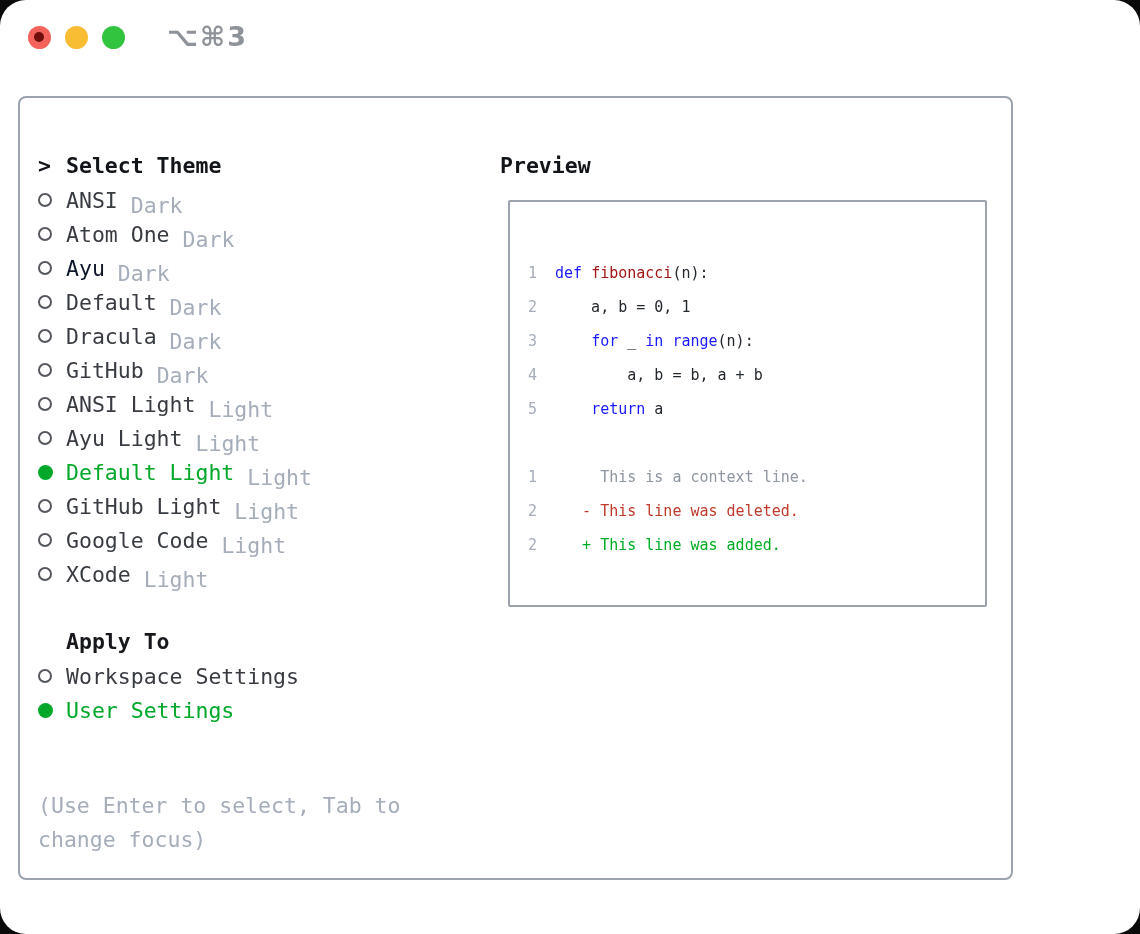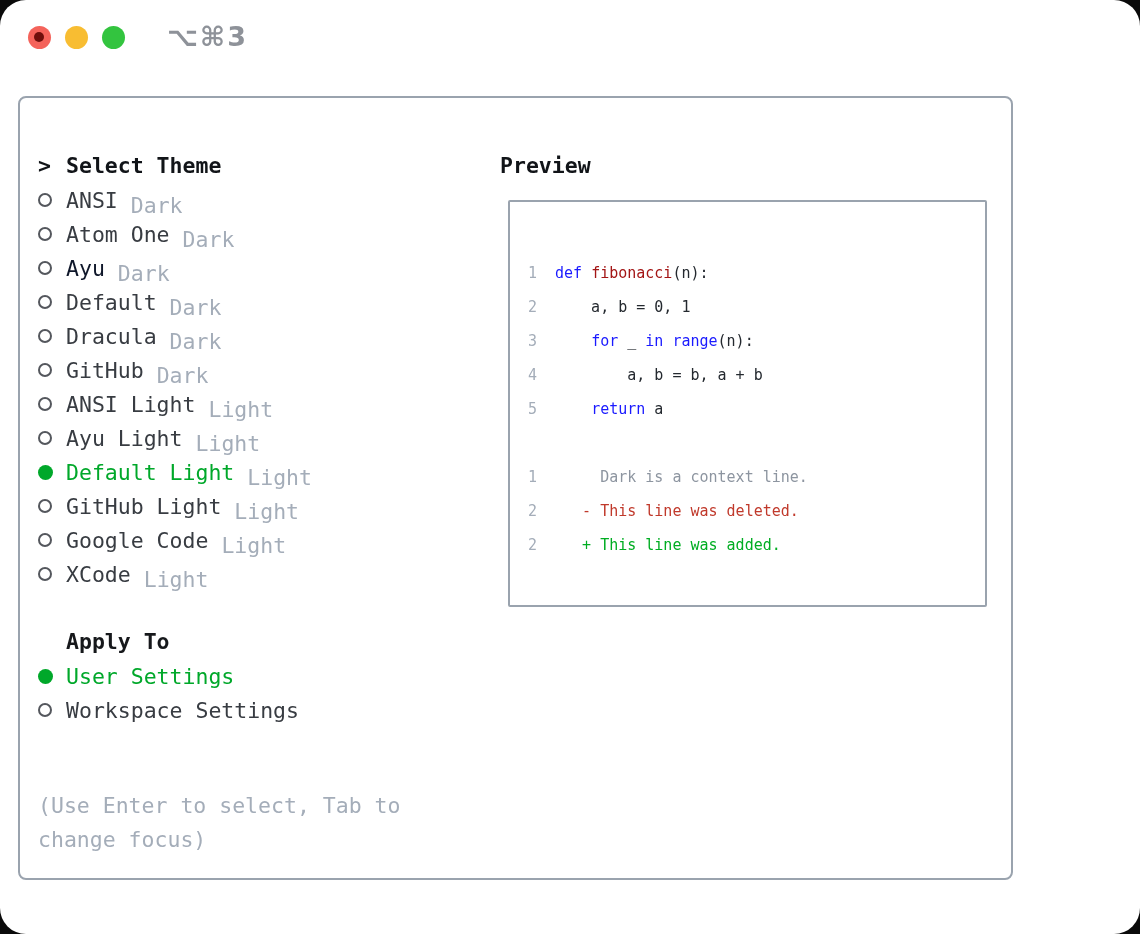--- a/index.html
+++ b/index.html
@@ -148,46 +148,46 @@
             <span class="name" style="color: rgb(56, 60, 66);">XCode</span>
             <span class="variant" style="color: rgb(164, 173, 185);">Light</span>
           </div>
         </div>
 
       <div class="apply-header">Apply To</div>
 
       <div class="apply-list" id="apply-list">
           <div class="row">
             <span class="marker">
+              <span class="circle"></span>
+            </span>
+            <span class="name" style="color: rgb(56, 60, 66);">Workspace Settings</span>
+          </div>
+          <div class="row">
+            <span class="marker">
               <span class="circle filled"></span>
             </span>
             <span class="name" style="color: rgb(0, 168, 42);">User Settings</span>
-          </div>
-          <div class="row">
-            <span class="marker">
-              <span class="circle"></span>
-            </span>
-            <span class="name" style="color: rgb(56, 60, 66);">Workspace Settings</span>
           </div>
         </div>
 
       <div class="hint">(Use Enter to select, Tab to change focus)</div>
 
       <div class="preview-header">Preview</div>
 
       <div class="preview-box">
         <div class="code-block" id="code-block">
             <div class="code-row"><span class="lineno" style="color: rgb(164, 173, 185);">1</span><span style="color: rgb(26, 26, 255);">def</span><span style="color: rgb(36, 41, 47);"> </span><span style="color: rgb(163, 21, 21);">fibonacci</span><span style="color: rgb(36, 41, 47);">(n):</span></div>
             <div class="code-row"><span class="lineno" style="color: rgb(164, 173, 185);">2</span><span style="color: rgb(36, 41, 47);">    a, b = 0, 1</span></div>
             <div class="code-row"><span class="lineno" style="color: rgb(164, 173, 185);">3</span><span style="color: rgb(36, 41, 47);">    </span><span style="color: rgb(26, 26, 255);">for</span><span style="color: rgb(36, 41, 47);"> _ </span><span style="color: rgb(26, 26, 255);">in</span><span style="color: rgb(36, 41, 47);"> </span><span style="color: rgb(26, 26, 255);">range</span><span style="color: rgb(36, 41, 47);">(n):</span></div>
             <div class="code-row"><span class="lineno" style="color: rgb(164, 173, 185);">4</span><span style="color: rgb(36, 41, 47);">        a, b = b, a + b</span></div>
             <div class="code-row"><span class="lineno" style="color: rgb(164, 173, 185);">5</span><span style="color: rgb(36, 41, 47);">    </span><span style="color: rgb(26, 26, 255);">return</span><span style="color: rgb(36, 41, 47);"> a</span></div>
           </div>
         <div class="diff-block" id="diff-block">
-            <div class="code-row"><span class="lineno" style="color: rgb(164, 173, 185);">1</span><span style="color: rgb(141, 149, 160);">     Dark is a context line.</span></div>
+            <div class="code-row"><span class="lineno" style="color: rgb(164, 173, 185);">1</span><span style="color: rgb(141, 149, 160);">     This is a context line.</span></div>
             <div class="code-row"><span class="lineno" style="color: rgb(164, 173, 185);">2</span><span style="color: rgb(192, 57, 43);">   - This line was deleted.</span></div>
             <div class="code-row"><span class="lineno" style="color: rgb(164, 173, 185);">2</span><span style="color: rgb(0, 173, 34);">   + This line was added.</span></div>
           </div>
       </div>
 
     </div>
   </div>
 </div>
 
 </body></html>

